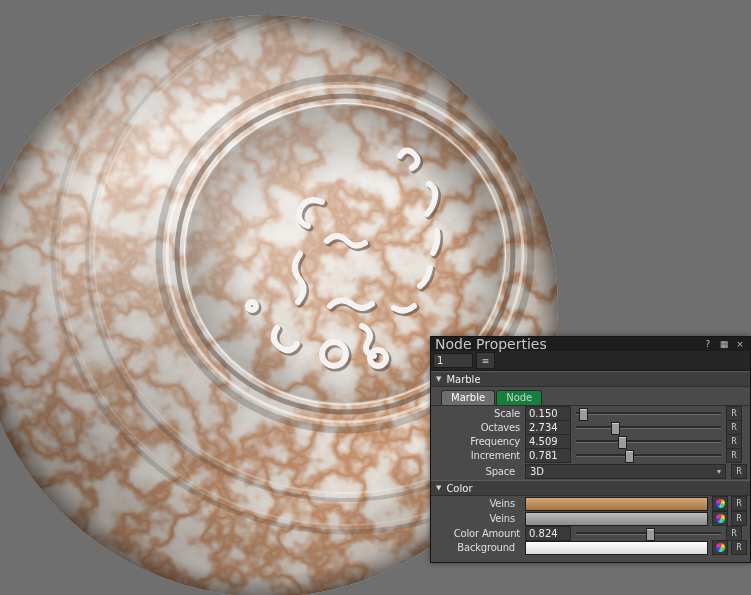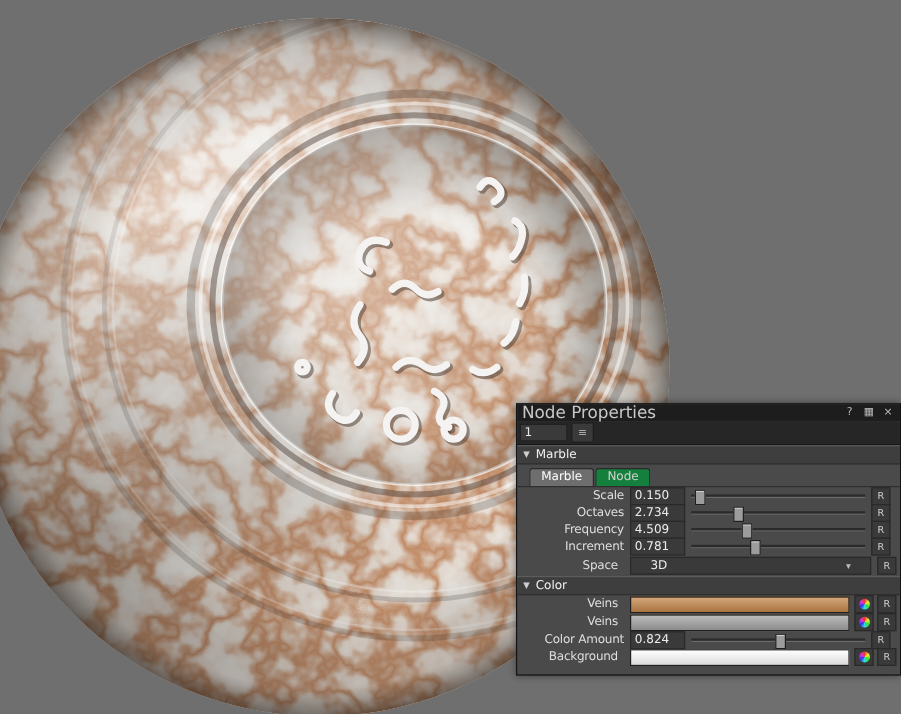--- a/index.html
+++ b/index.html
@@ -60,21 +60,21 @@
     color:#ececec;display:flex;align-items:center;padding:0 3px;font-size:10px;
   }
   .slider{flex:1;position:relative;height:14px;margin:0 5px;}
   .track{position:absolute;left:0;right:0;top:6px;height:2px;background:#2b2b2b;border-bottom:1px solid #6b6b6b;}
   .handle{
     position:absolute;top:2px;width:7px;height:11px;margin-left:-3px;
     background:#9c9c9c;border:1px solid #1f1f1f;box-shadow:inset 0 1px 0 #cfcfcf;
   }
   .dd{
     flex:1;height:13px;margin:0 5px;background:#3a3a3a;border:1px solid #292929;
-    display:flex;align-items:center;padding:0 16px;color:#ececec;
+    display:flex;align-items:center;padding:0 4px;color:#ececec;
   }
   .dd-val{flex:1;}
   .dd-arrow{font-size:8px;color:#bbb;}
   .swatch{flex:1;height:12px;margin:0 4px 0 5px;border:1px solid #1f1f1f;}
   .pick{
     width:14px;height:13px;flex:none;background:#3a3a3a;border:1px solid #292929;
     display:flex;align-items:center;justify-content:center;margin-right:3px;
   }
   .pickicon{
     width:9px;height:9px;border-radius:50%;

